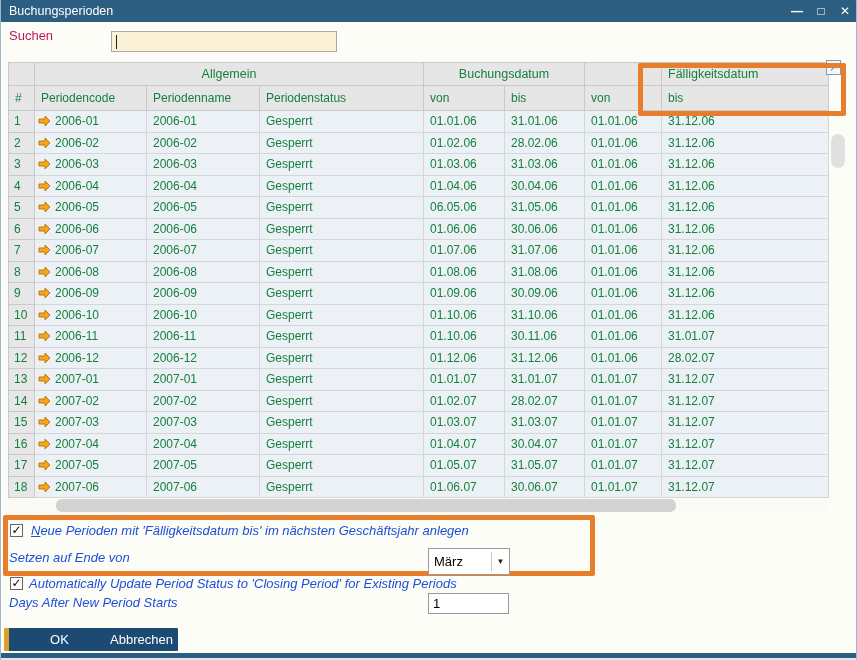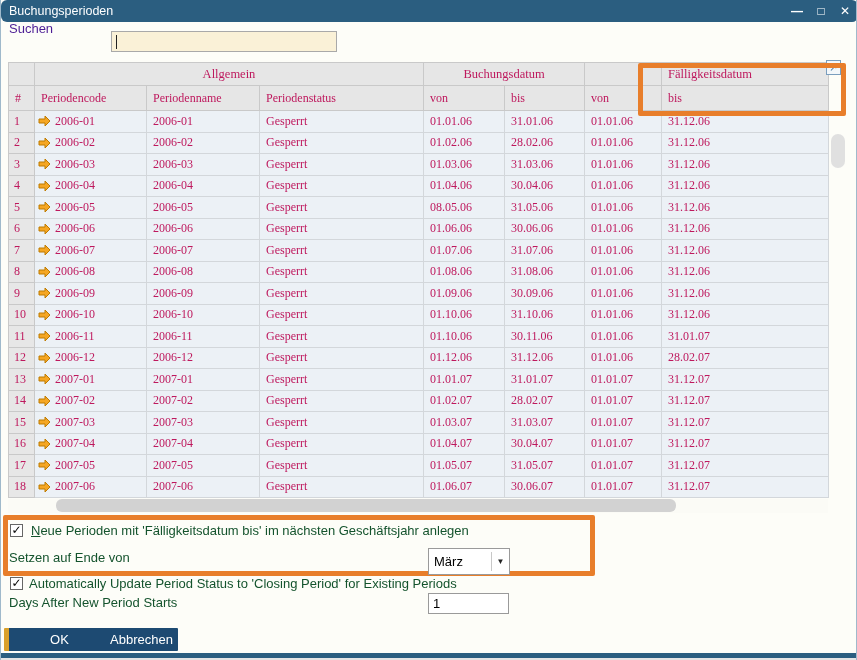--- a/index.html
+++ b/index.html
@@ -5,32 +5,32 @@
   :root{
     --titlebar:#2B5E80; --button:#1D4A72; --gold:#D9A02B; --highlight:#E87E2B;
     --header_bg:#E6E6E6; --row_bg:#ECF1F6; --search_bg:#FAF1D7;
   }
   *{box-sizing:border-box; margin:0; padding:0;}
   body{background:#DADADA; font-family:"Liberation Sans","DejaVu Sans",sans-serif;}
   .window{position:relative; width:857px; height:660px; background:#FDFDF8; overflow:hidden;
           border-left:1px solid #9FB9CB; border-right:1px solid #9FB9CB;}
   
   .titlebar{position:absolute; left:0; top:0; width:857px; height:22px; background:var(--titlebar);
-            display:flex; align-items:center;border-radius:6px;}
+            display:flex; align-items:center;}
   .titlebar .title{color:#FFFFFF; font-size:12.5px; padding-left:8px;}
   .win-controls{position:absolute; right:6px; top:0; height:22px; display:flex; align-items:center; gap:10px;}
   .win-btn{color:#FFFFFF; font-size:12px; font-weight:bold; width:14px; text-align:center; cursor:default; line-height:22px;}
   
-  .search-label{position:absolute; left:8px; top:21px; font-size:13px; color:#4c1d95;}
+  .search-label{position:absolute; left:8px; top:28px; font-size:13px; color:#be185d;}
   .search-input{position:absolute; left:110px; top:31px; width:226px; height:21px;
                 background:var(--search_bg); border:1px solid #A9A9A9;}
   .caret{position:absolute; left:4px; top:3px; width:1px; height:14px; background:#222;}
   
   .grid{position:absolute; left:7px; top:62px; width:820px; border-collapse:collapse; table-layout:fixed;
-        font-size:12px; color:#be185d;font-family:Liberation Serif, serif;}
+        font-size:12px; color:#15803d;}
   .grid th{background:var(--header_bg); font-weight:normal; text-align:left; padding:0 0 0 6px;
            border:1px solid #C9C9C9; overflow:hidden; white-space:nowrap;}
   .grid thead tr.group th{height:23px; font-size:12.5px;}
   .grid thead tr.cols th{height:25px;}
   .grid th.center{text-align:center; padding-left:0;}
   .grid td{background:var(--row_bg); height:21.5px; padding:0 0 0 6px; border:1px solid #D3D7DB;
            overflow:hidden; white-space:nowrap;}
   .grid td.rownum{background:#E7E7E7; border-color:#C9C9C9; padding-left:5px;}
   .grid td.codecell{padding-left:3px;}
   .codewrap{display:flex; align-items:center; gap:4px;}
@@ -39,21 +39,21 @@
   .corner-icon{position:absolute; left:825px; top:60px; width:15px; height:15px; background:#F3F7FA;
                border:1px solid #7A9EBE; color:#3C6E99; font-size:10px; line-height:13px; text-align:center;}
   .vthumb{position:absolute; left:830px; top:134px; width:14px; height:34px; border-radius:7px; background:#E0E0E0;}
   .hscroll{position:absolute; left:7px; top:499px; width:820px; height:14px; background:#FBFBF6;}
   .hthumb{position:absolute; left:48px; top:0; width:620px; height:13px; border-radius:6px; background:#D2D2D2;}
   
   .hl{position:absolute; border:5px solid var(--highlight); border-radius:2px; pointer-events:none;}
   .hl1{left:637px; top:63px; width:208px; height:53px;}
   .hl2{left:2px; top:515px; width:592px; height:61px;}
   
-  .opt-label{position:absolute; font-size:13px; color:#14532d; white-space:pre;}
+  .opt-label{position:absolute; font-size:13px; color:#1d4ed8; white-space:pre;font-style:italic;}
   .checkbox{position:absolute; width:13px; height:13px; background:#FFF; border:1px solid #666;
             font-size:12px; line-height:11px; text-align:center; color:#000; font-weight:bold;}
   .dropdown{position:absolute; left:427px; top:548px; width:82px; height:27px; background:#FFF;
             border:1px solid #9A9A9A; font-size:13px; display:flex; align-items:center;}
   .dropdown .val{flex:1; padding-left:5px;}
   .dropdown .arrow{width:18px; text-align:center; font-size:8px; color:#222; border-left:1px solid #C8C8C8; line-height:19px;}
   .textinput{position:absolute; left:427px; top:593px; width:81px; height:21px; background:#FFF;
              border:1px solid #9A9A9A; font-size:13px; padding-left:4px; line-height:19px;}
   
   .btn{position:absolute; top:628px; height:23px; background:var(--button); color:#FFF; font-size:13px;
@@ -192,21 +192,21 @@
       <td class="codecell">
         <span class="codewrap">
           <svg width="13" height="12" viewBox="0 0 13 12">
             <polygon points="1,4 7,4 7,1 12,6 7,11 7,8 1,8" fill="#F5A623" stroke="#BE7A00" stroke-width="1"></polygon>
           </svg>
           <span>2006-05</span>
         </span>
       </td>
       <td>2006-05</td>
       <td>Gesperrt</td>
-      <td>08.05.06</td>
+      <td>06.05.06</td>
       <td>31.05.06</td>
       <td>01.01.06</td>
       <td>31.12.06</td>
     </tr>
 
     <tr>
       <td class="rownum">6</td>
       <td class="codecell">
         <span class="codewrap">
           <svg width="13" height="12" viewBox="0 0 13 12">

